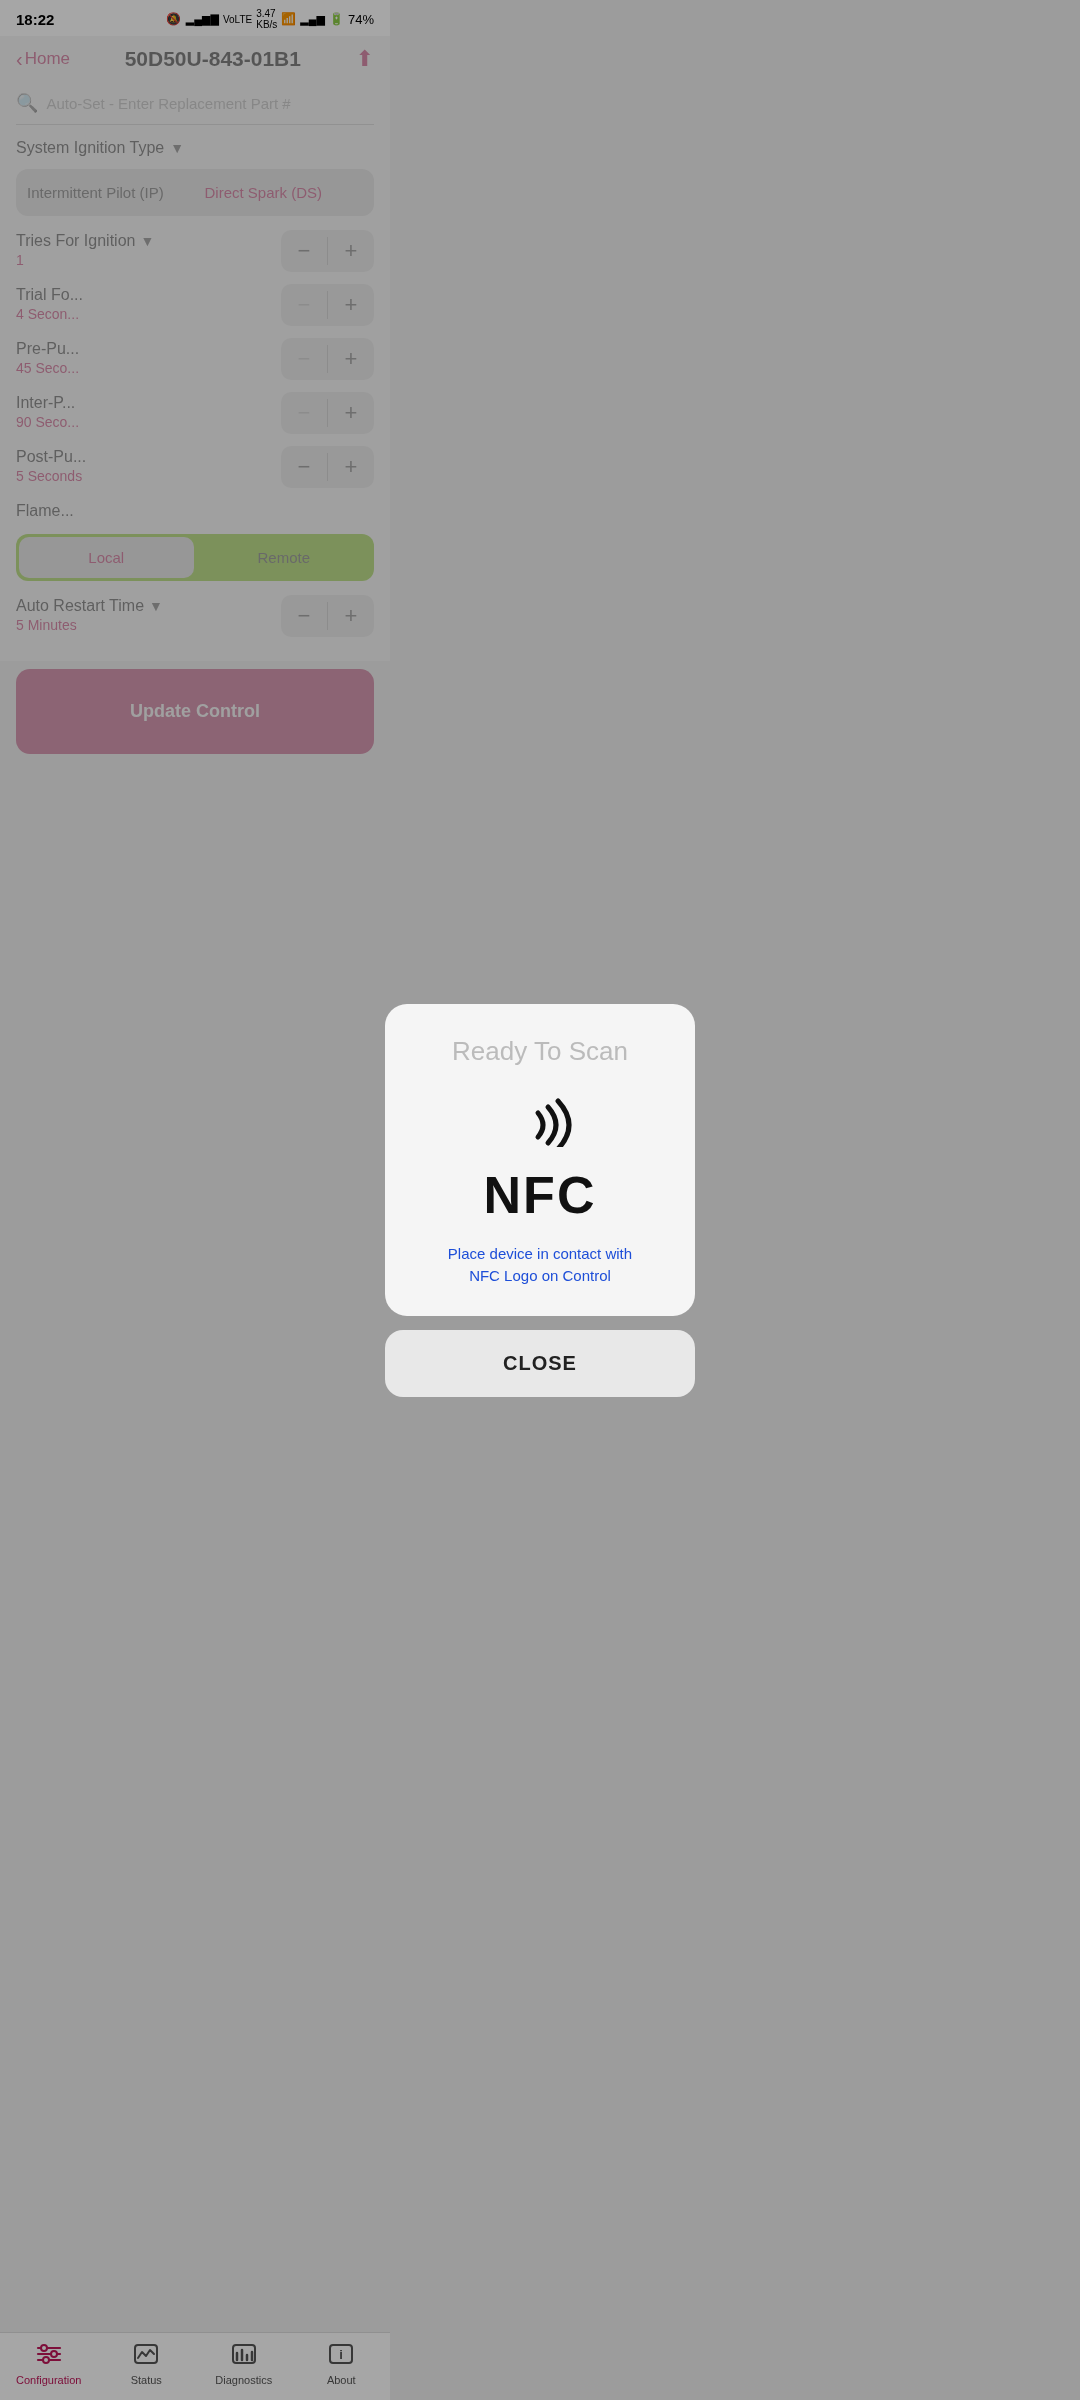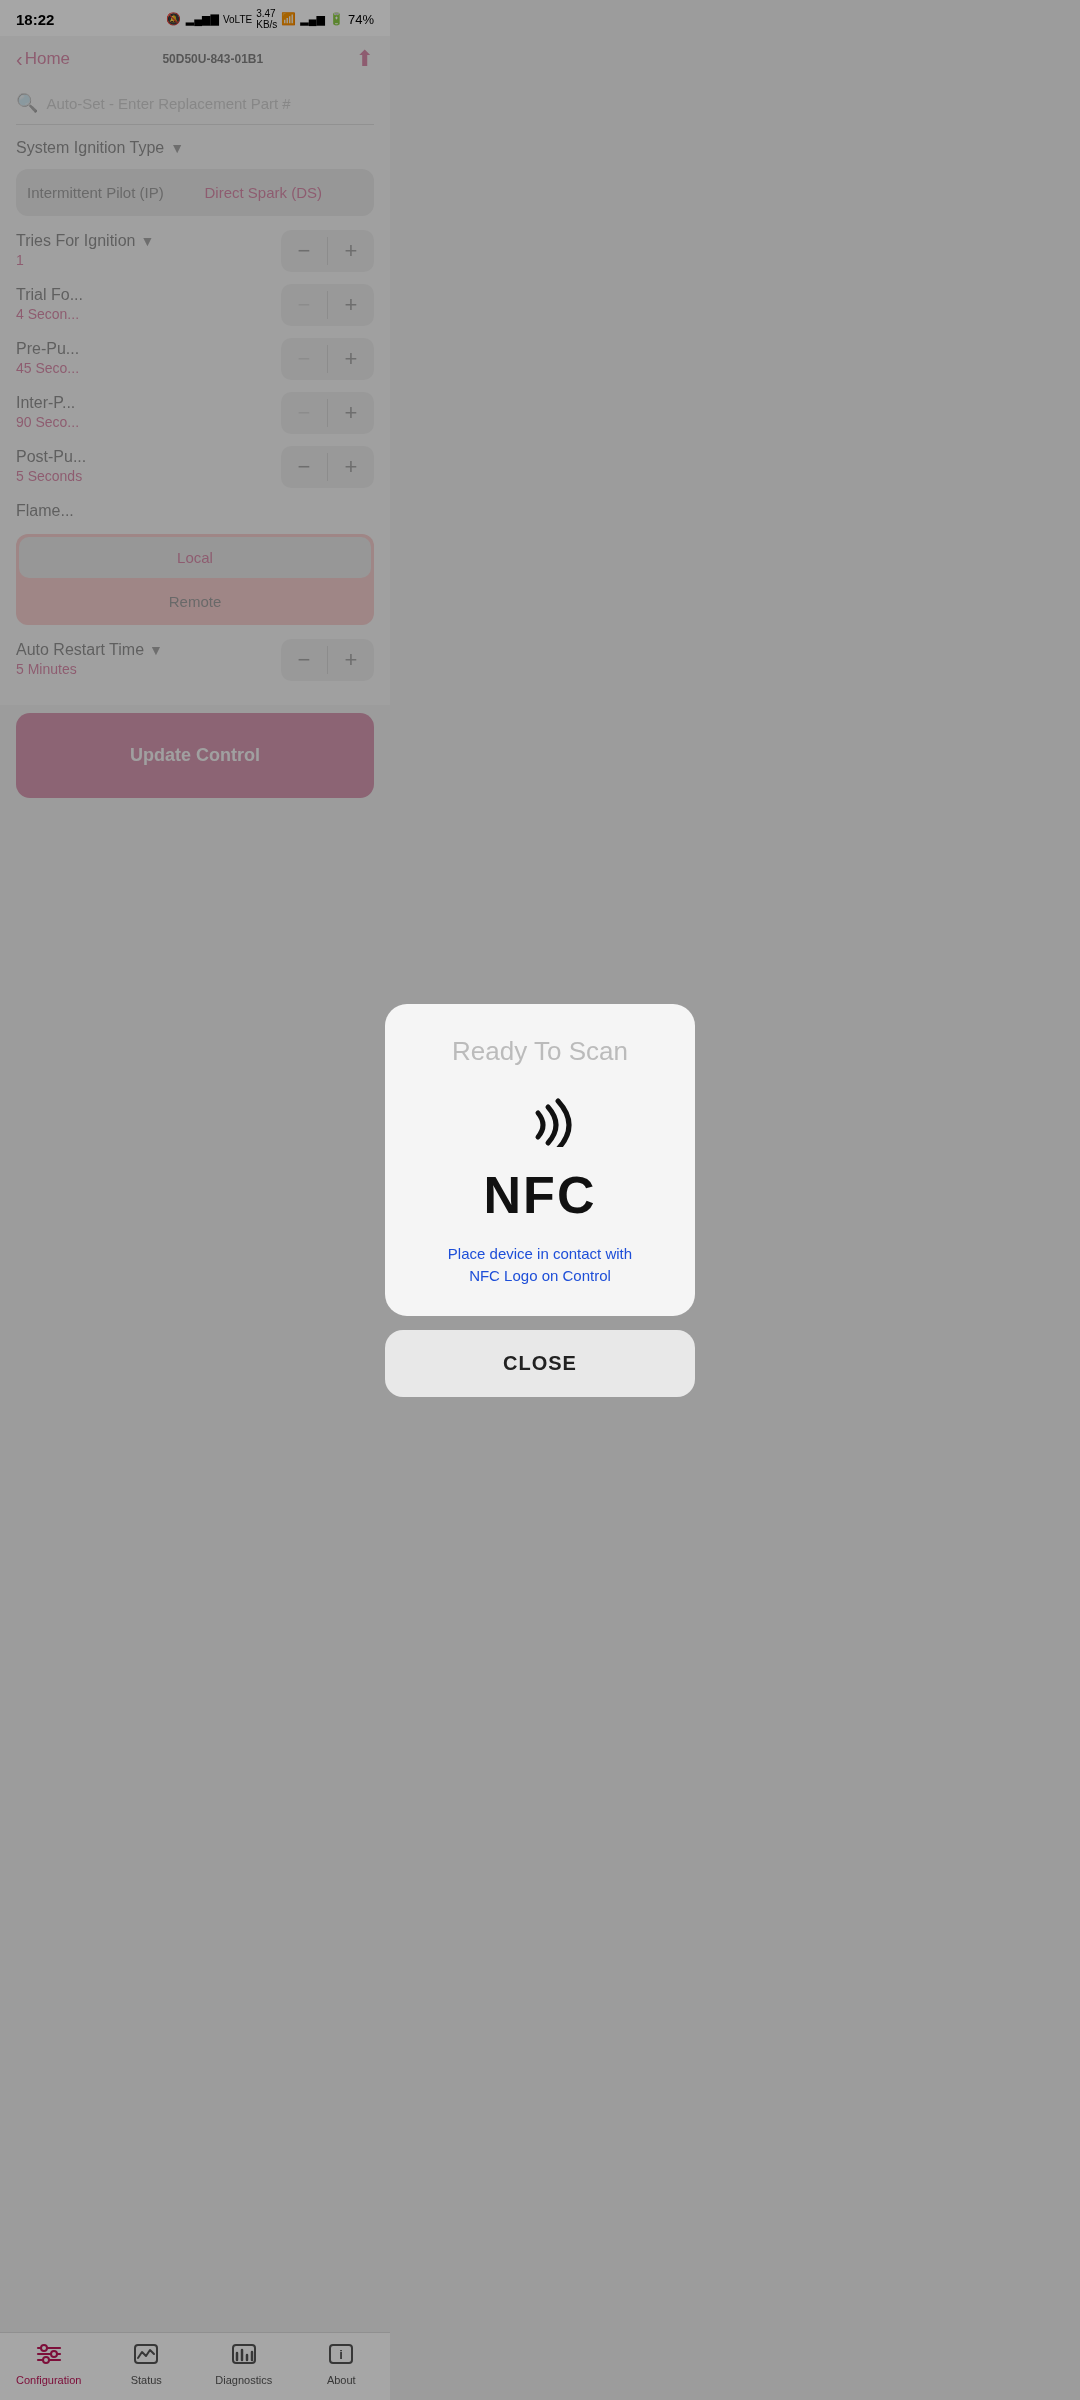--- a/index.html
+++ b/index.html
@@ -47,21 +47,21 @@
     .header-back {
       display: flex;
       align-items: center;
       color: #c0185a;
       font-size: 17px;
       font-weight: 400;
       gap: 2px;
       text-decoration: none;
     }
     .header-title {
-      font-size: 12px;
+      font-size: 21px;
       font-weight: 700;
       color: #000;
     }
     .header-share {
       color: #c0185a;
       font-size: 22px;
     }
 
     
     .content-area {
@@ -155,27 +155,26 @@
     }
     .stepper-divider {
       width: 1px;
       height: 28px;
       background: #bbb;
     }
 
     
     .flame-toggle {
       display: flex;
-      background: #fca5a5;
+      background: #84cc16;
       border-radius: 12px;
       overflow: hidden;
       margin-bottom: 16px;
       padding: 3px;
       gap: 3px;
-      flex-direction: column;
     }
     .flame-btn {
       flex: 1;
       padding: 12px 8px;
       text-align: center;
       border-radius: 10px;
       font-size: 15px;
       font-weight: 500;
       cursor: pointer;
     }

